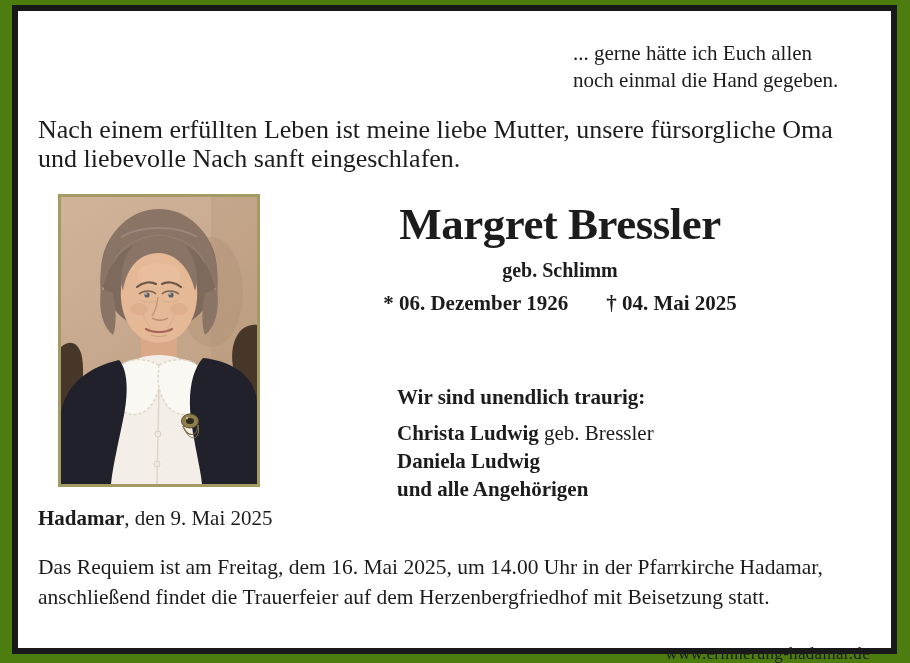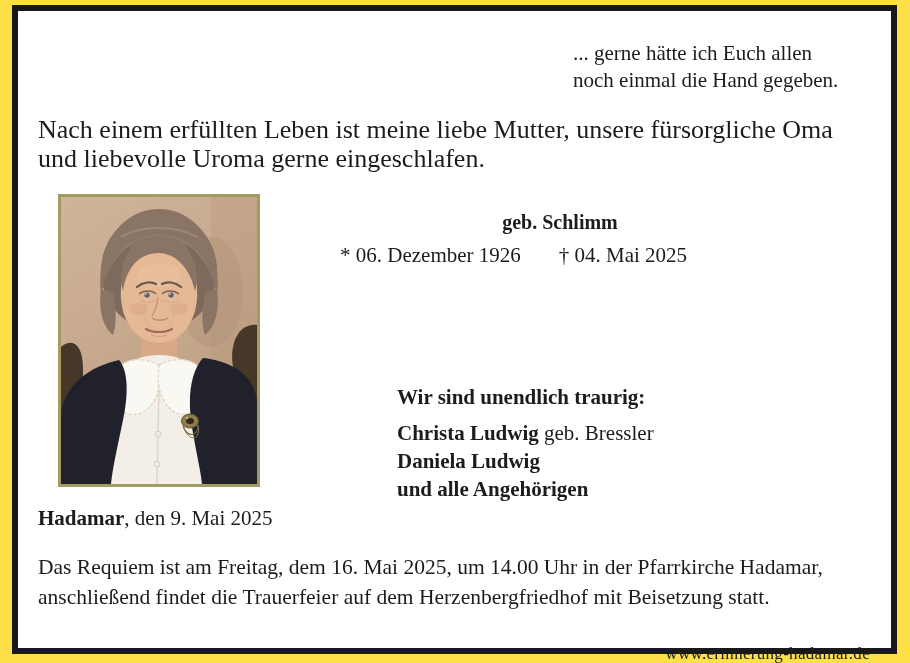--- a/index.html
+++ b/index.html
@@ -1,19 +1,19 @@
 <!DOCTYPE html>
 <html lang="de"><head>
 <meta charset="utf-8">
 <style>
   html,body{margin:0;padding:0;}
   .page{
     position:relative;
     width:910px;height:663px;
-    background:#fde047;
+    background:#4d7c0f;
     font-family:"Liberation Serif", serif;
     color:#1c1c1c;
     overflow:hidden;
   }
   .sheet{
     position:absolute;left:12px;top:5px;
     width:885px;height:649px;
     background:#ffffff;
     border:6px solid #191919;
     box-sizing:border-box;
@@ -22,21 +22,21 @@
   .epigraph{left:573px;top:40px;font-size:21px;line-height:27px;}
   .intro{left:38px;top:115px;font-size:26px;line-height:29px;}
   .photo-frame{
     left:58px;top:194px;width:202px;height:293px;
     border:3px solid #a39b63;box-sizing:border-box;background:#c9ac8f;
   }
   .photo-frame svg{display:block;width:100%;height:100%;}
   .name-block{left:340px;top:200px;width:440px;text-align:center;}
   .name{font-size:45px;font-weight:700;letter-spacing:-0.5px;line-height:48px;}
   .maiden{font-size:20px;font-weight:700;margin-top:11px;}
-  .dates{margin-top:9px;font-size:21px;font-weight:400;display:flex;gap:38px;}
+  .dates{margin-top:9px;font-size:21px;font-weight:700;display:flex;justify-content:center;gap:38px;}
   .mourning{left:397px;top:343px;font-size:21px;}
   .mourning-heading{line-height:24px;font-weight:700;margin-top:42px;}
   .mourning-lines{margin-top:10px;}
   .mourning-line{line-height:28px;}
   .mourning-line .b{font-weight:700;}
   .place-date{left:38px;top:506px;font-size:21px;}
   .place-date .b{font-weight:700;}
   .funeral{left:38px;top:552px;font-size:21.5px;line-height:30px;}
   .website{right:40px;top:644px;font-size:17px;letter-spacing:0.3px;text-align:right;}
 </style>
@@ -47,21 +47,21 @@
 
   <div class="sheet"></div>
 
   <div class="abs epigraph">
     <div>... gerne hätte ich Euch allen</div>
     <div>noch einmal die Hand gegeben.</div>
   </div>
 
   <div class="abs intro">
     <div>Nach einem erfüllten Leben ist meine liebe Mutter, unsere fürsorgliche Oma</div>
-    <div>und liebevolle Uroma gerne eingeschlafen.</div>
+    <div>und liebevolle Nach sanft eingeschlafen.</div>
   </div>
 
   <div class="abs photo-frame">
     <svg viewBox="0 0 196 287" preserveAspectRatio="none">
       <defs>
         <linearGradient id="bg" x1="0" y1="0" x2="0.4" y2="1">
           <stop offset="0" stop-color="#d0b49a"></stop>
           <stop offset="1" stop-color="#bd9e82"></stop>
         </linearGradient>
       </defs>
@@ -125,20 +125,21 @@
         <path d="M122,229 C126,240 136,241 137,228" stroke="#6e5f3a" stroke-width="1.2" fill="none"></path>
         <path d="M122,229 C128,246 140,244 137,228" stroke="#8f7d4e" stroke-width="1" fill="none"></path>
         <ellipse cx="129" cy="224" rx="8.5" ry="7" fill="#8f7d4e" stroke="#5e5130" stroke-width="1"></ellipse>
         <ellipse cx="129" cy="224" rx="4" ry="3" fill="#2e2a22"></ellipse>
         <circle cx="126" cy="221" r="1.2" fill="#cdbb8a"></circle>
       </g>
     </svg>
   </div>
 
   <div class="abs name-block">
+    <div class="name">Margret Bressler</div>
     <div class="maiden">geb. Schlimm</div>
     <div class="dates">
       <span>* 06. Dezember 1926</span>
       <span>† 04. Mai 2025</span>
     </div>
   </div>
 
   <div class="abs mourning">
     <div class="mourning-heading">Wir sind unendlich traurig:</div>
     <div class="mourning-lines">

